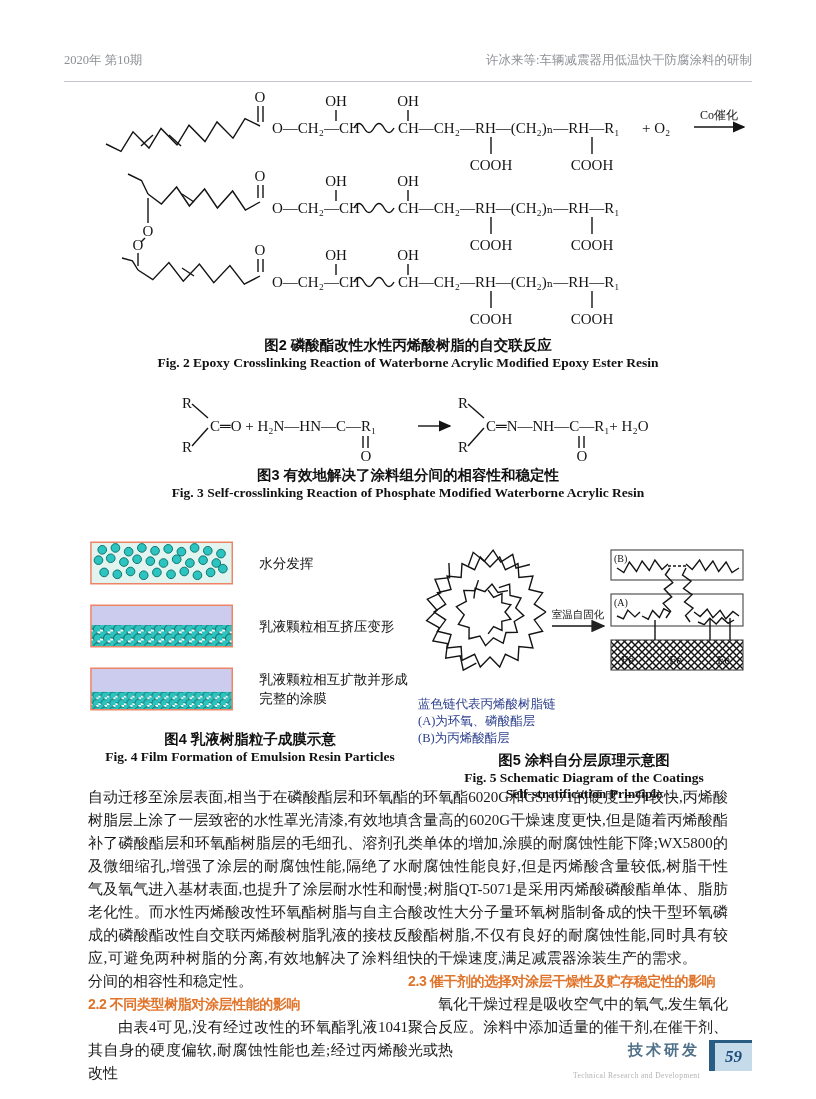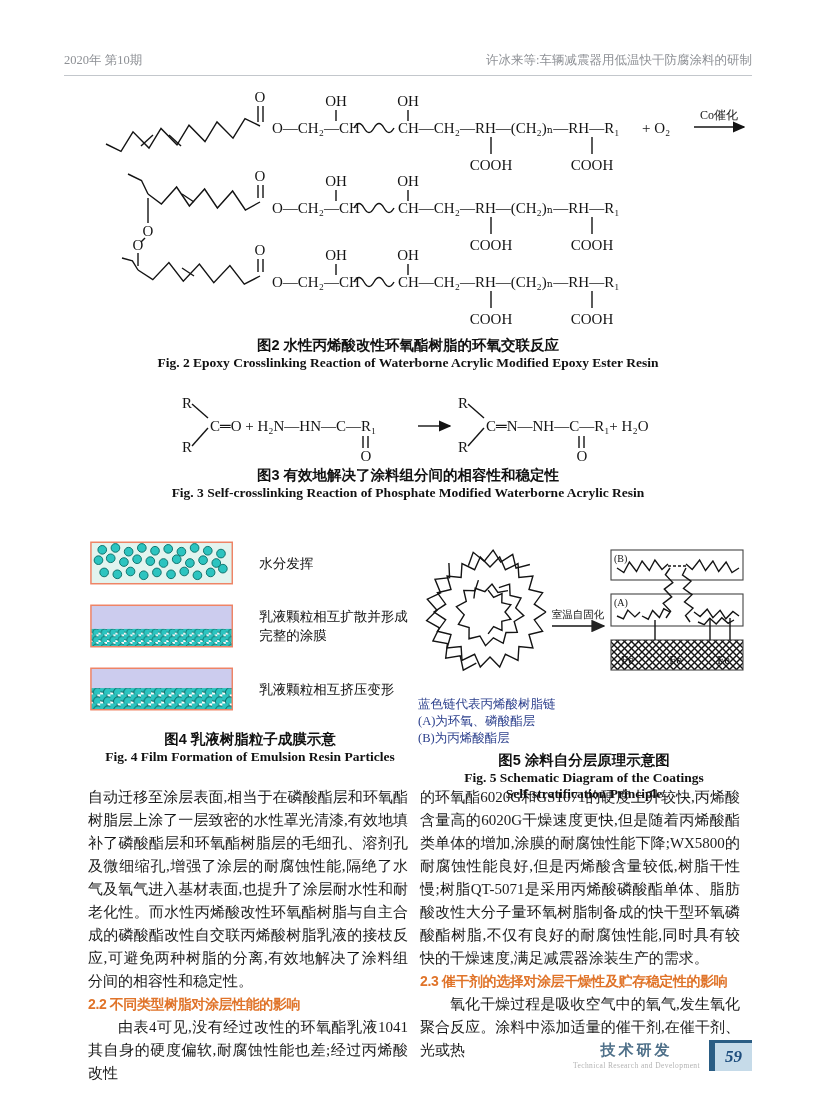--- a/index.html
+++ b/index.html
@@ -1,20 +1,20 @@
 <!DOCTYPE html>
 <html><head>
 <meta charset="utf-8">
 <style>
   html,body{margin:0;padding:0;background:#e8e8e8;}
   .page{position:relative;width:816px;height:1099px;background:#ffffff;margin:0 auto;
         font-family:"Liberation Serif","DejaVu Serif",serif;color:#1a1a1a;overflow:hidden;}
   
   .hdr{position:absolute;top:52px;left:64px;right:64px;display:flex;justify-content:space-between;
-       font-size:12.5px;color:#8d9095;padding-bottom:6px;border-bottom:1.5px solid #c3c7cc;}
+       font-size:12.5px;color:#8d9095;padding-bottom:12px;border-bottom:1.5px solid #c3c7cc;}
   
   svg text{fill:#141414;font-family:"Liberation Serif","DejaVu Serif",serif;font-size:15px;}
   svg .sm{font-size:12px;}
   svg line,svg polyline,svg path{fill:none;stroke:#141414;stroke-width:1.4;}
   .fig2{position:absolute;top:90px;left:96px;}
   .fig3{position:absolute;top:390px;left:170px;}
   .capzh{font-family:"Liberation Sans","DejaVu Sans",sans-serif;font-weight:bold;text-align:center;
          font-size:14.5px;color:#111;}
   .capen{font-family:"Liberation Serif","DejaVu Serif",serif;font-weight:bold;text-align:center;
          font-size:13.5px;color:#111;}
@@ -24,32 +24,32 @@
   .fig4{position:absolute;top:540px;left:90px;width:320px;}
   .f4row{display:flex;align-items:center;margin-bottom:17px;}
   .f4label{margin-left:26px;width:160px;font-family:"Liberation Sans","DejaVu Sans",sans-serif;
            font-size:13.5px;line-height:19px;color:#111;}
   
   .fig5{position:absolute;top:540px;left:418px;width:332px;}
   .legend{display:flex;margin-top:2px;font-size:12.5px;line-height:17px;}
   .legL{width:158px;color:#8a3a28;}
   .legR{flex:1;color:#2b3f8c;}
   
-  .body{position:absolute;top:786px;left:88px;display:flex;gap:12px;}
+  .body{position:absolute;top:786px;left:88px;display:flex;gap:0;}
   .col{width:320px;font-size:15px;line-height:23px;text-align:justify;}
   .col p{margin:0;}
   .indent{text-indent:2em;}
   .h-sec{font-family:"Liberation Sans","DejaVu Sans",sans-serif;font-weight:bold;color:#e0742a;
          font-size:14px;line-height:23px;letter-spacing:-0.4px;white-space:nowrap;}
   
   .footer{position:absolute;top:1040px;right:64px;display:flex;align-items:flex-start;}
-  .ftxt{text-align:center;margin-right:9px;padding-top:2px;}
+  .ftxt{text-align:right;margin-right:9px;padding-top:2px;}
   .fzh{font-family:"Liberation Sans","DejaVu Sans",sans-serif;font-weight:bold;font-size:15px;
        letter-spacing:3px;color:#4f7089;line-height:16px;}
-  .fen{font-size:7.5px;color:#b3b3b3;letter-spacing:0.4px;margin-top:3px;}
+  .fen{font-size:7.5px;color:#b3b3b3;letter-spacing:0.4px;margin-top:13px;}
   .pagemark{width:43px;}
   .pm-top{height:3px;background:#2a5d84;}
   .pm-row{display:flex;height:28px;}
   .pm-bar{width:6px;background:#2a5d84;}
   .pm-box{flex:1;background:#c6dbe9;display:flex;align-items:center;justify-content:center;}
   .pm-num{font-family:"Liberation Serif","DejaVu Serif",serif;font-weight:bold;font-style:italic;
           font-size:17px;color:#1d4d7d;}
 </style>
 </head>
 <body>
@@ -130,21 +130,21 @@
     </g>
     <text x="164" y="165" text-anchor="middle">O</text>
     <text x="240" y="170" text-anchor="middle">OH</text>
     <text x="312" y="170" text-anchor="middle">OH</text>
     <text x="176" y="197">O—CH₂—CH</text>
     <text x="302" y="197">CH—CH₂—RH—(CH₂)ₙ—RH—R₁</text>
     <text x="395" y="234" text-anchor="middle">COOH</text>
     <text x="496" y="234" text-anchor="middle">COOH</text>
   </svg>
   <div class="cap2">
-    <div class="capzh">图2  水性丙烯酸改性环氧酯树脂的环氧交联反应</div>
+    <div class="capzh">图2  磷酸酯改性水性丙烯酸树脂的自交联反应</div>
     <div class="capen">Fig. 2  Epoxy Crosslinking Reaction of Waterborne Acrylic Modified Epoxy Ester Resin</div>
   </div>
 
   <svg class="fig3" width="515" height="74" viewBox="0 0 515 74">
     <g>
       <line x1="22" y1="14" x2="38" y2="28"></line>
         <line x1="22" y1="56" x2="38" y2="38"></line>
       <line x1="193" y1="46" x2="193" y2="58"></line>
         <line x1="198" y1="46" x2="198" y2="58"></line>
       <line x1="248" y1="36" x2="280" y2="36" marker-end="url(#ah)"></line>
@@ -202,46 +202,46 @@
             <circle cx="114" cy="36" r="4.6"></circle>
             <circle cx="128" cy="33" r="4.6"></circle>
             <circle cx="141" cy="29" r="4.6"></circle>
         </g>
       </svg>
       <div class="f4label">水分发挥</div>
     </div>
     <div class="f4row">
       <svg width="152" height="46" viewBox="0 0 152 46">
         <defs>
+          <pattern id="pCirA" patternUnits="userSpaceOnUse" width="10.8" height="9.6">
+            <circle cx="2.7" cy="2.4" r="4.7" fill="#2cc4c0" stroke="#0b6e68" stroke-width="1"></circle>
+            <circle cx="8.1" cy="7.2" r="4.7" fill="#2cc4c0" stroke="#0b6e68" stroke-width="1"></circle>
+          </pattern>
+        </defs>
+        <rect x="1" y="1" width="150" height="44" fill="#ffffff" stroke="none"></rect>
+        <rect x="1" y="1" width="150" height="21" fill="#ccccee" stroke="none"></rect>
+        <rect x="1" y="22" width="150" height="23" fill="url(#pCirA)" stroke="none"></rect>
+        <rect x="1" y="1" width="150" height="44" fill="none" stroke="#ee8466" stroke-width="1.6"></rect>
+      </svg>
+      <div class="f4label">乳液颗粒相互挤压变形</div>
+    </div>
+    <div class="f4row">
+      <svg width="152" height="46" viewBox="0 0 152 46">
+        <defs>
           <pattern id="pCirB" patternUnits="userSpaceOnUse" width="9" height="8">
             <circle cx="2.25" cy="2" r="4" fill="#2cc4c0" stroke="#0b6e68" stroke-width="0.9"></circle>
             <circle cx="6.75" cy="6" r="4" fill="#2cc4c0" stroke="#0b6e68" stroke-width="0.9"></circle>
           </pattern>
         </defs>
         <rect x="1" y="1" width="150" height="44" fill="#ffffff" stroke="none"></rect>
         <rect x="1" y="1" width="150" height="25" fill="#ccccee" stroke="none"></rect>
         <rect x="1" y="26" width="150" height="19" fill="url(#pCirB)" stroke="none"></rect>
         <rect x="1" y="1" width="150" height="44" fill="none" stroke="#ee8466" stroke-width="1.6"></rect>
       </svg>
       <div class="f4label">乳液颗粒相互扩散并形成完整的涂膜</div>
-    </div>
-    <div class="f4row">
-      <svg width="152" height="46" viewBox="0 0 152 46">
-        <defs>
-          <pattern id="pCirA" patternUnits="userSpaceOnUse" width="10.8" height="9.6">
-            <circle cx="2.7" cy="2.4" r="4.7" fill="#2cc4c0" stroke="#0b6e68" stroke-width="1"></circle>
-            <circle cx="8.1" cy="7.2" r="4.7" fill="#2cc4c0" stroke="#0b6e68" stroke-width="1"></circle>
-          </pattern>
-        </defs>
-        <rect x="1" y="1" width="150" height="44" fill="#ffffff" stroke="none"></rect>
-        <rect x="1" y="1" width="150" height="21" fill="#ccccee" stroke="none"></rect>
-        <rect x="1" y="22" width="150" height="23" fill="url(#pCirA)" stroke="none"></rect>
-        <rect x="1" y="1" width="150" height="44" fill="none" stroke="#ee8466" stroke-width="1.6"></rect>
-      </svg>
-      <div class="f4label">乳液颗粒相互挤压变形</div>
     </div>
     <div style="margin-top:18px;">
       <div class="capzh">图4  乳液树脂粒子成膜示意</div>
       <div class="capen">Fig. 4  Film Formation of Emulsion Resin Particles</div>
     </div>
   </div>
 
   <div class="fig5">
     <svg width="332" height="150" viewBox="0 0 332 150">
       <defs>

